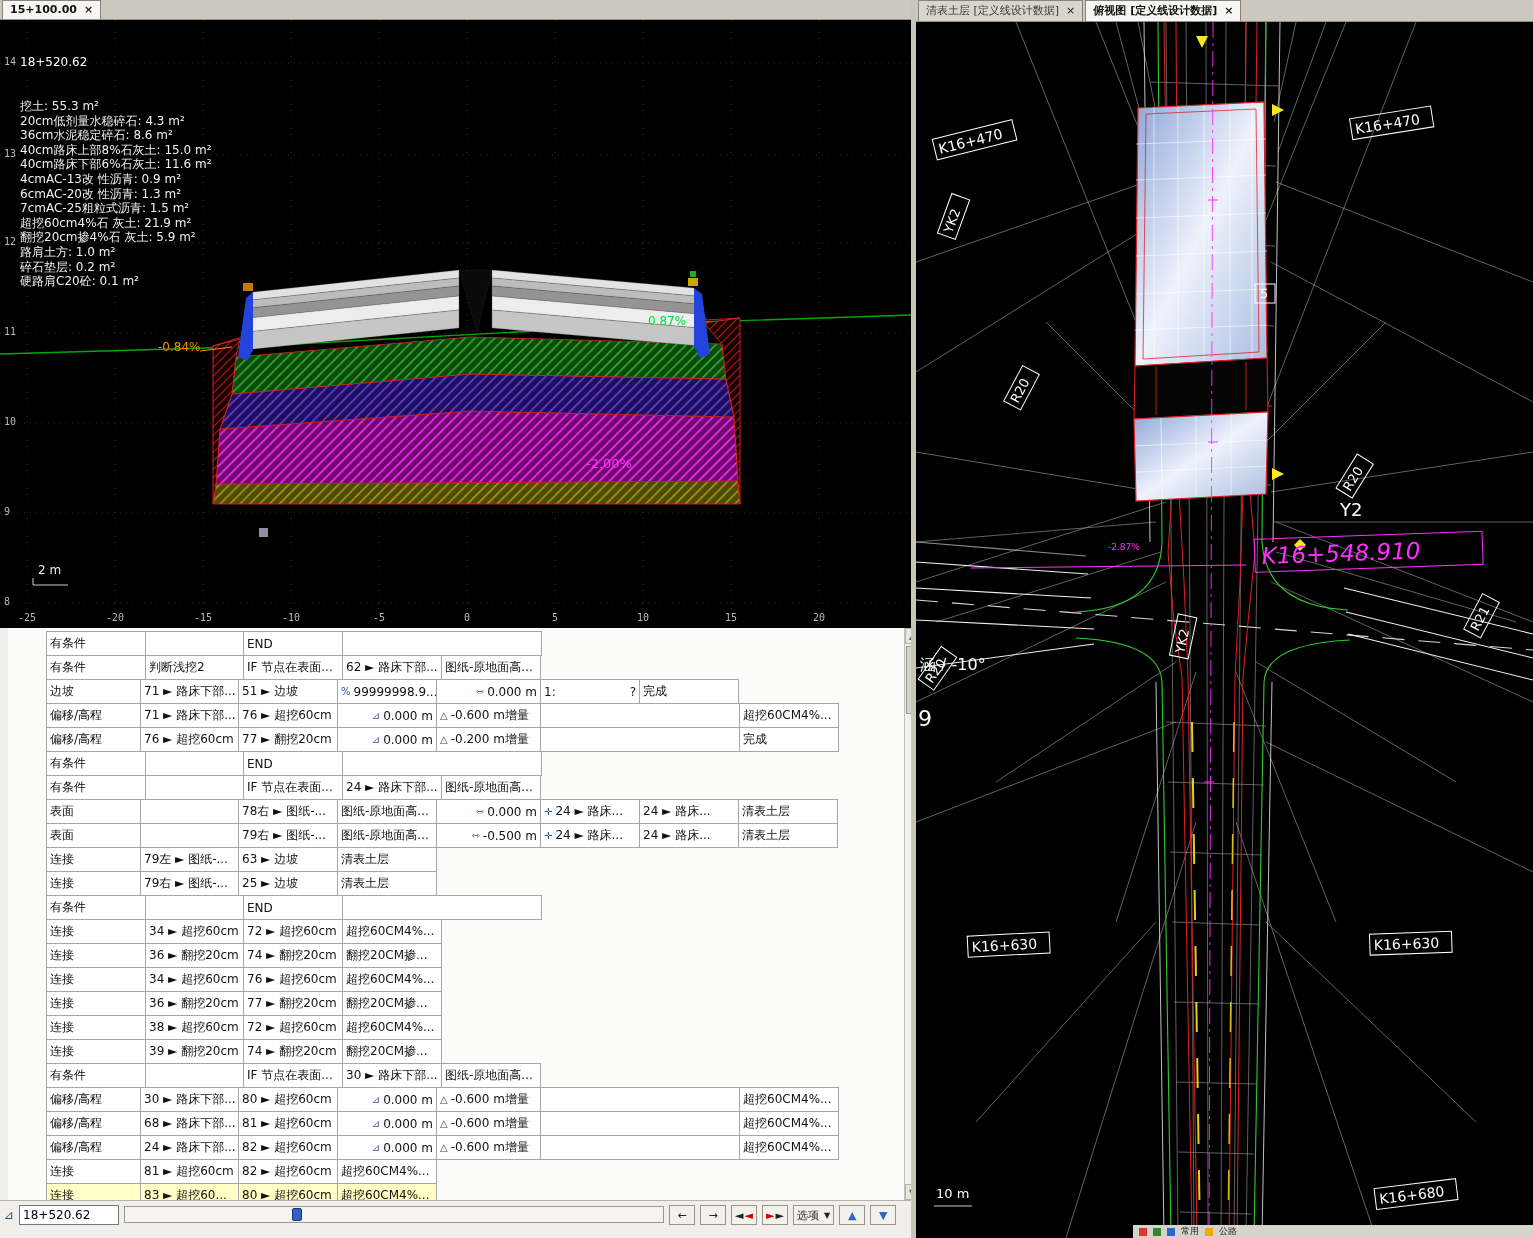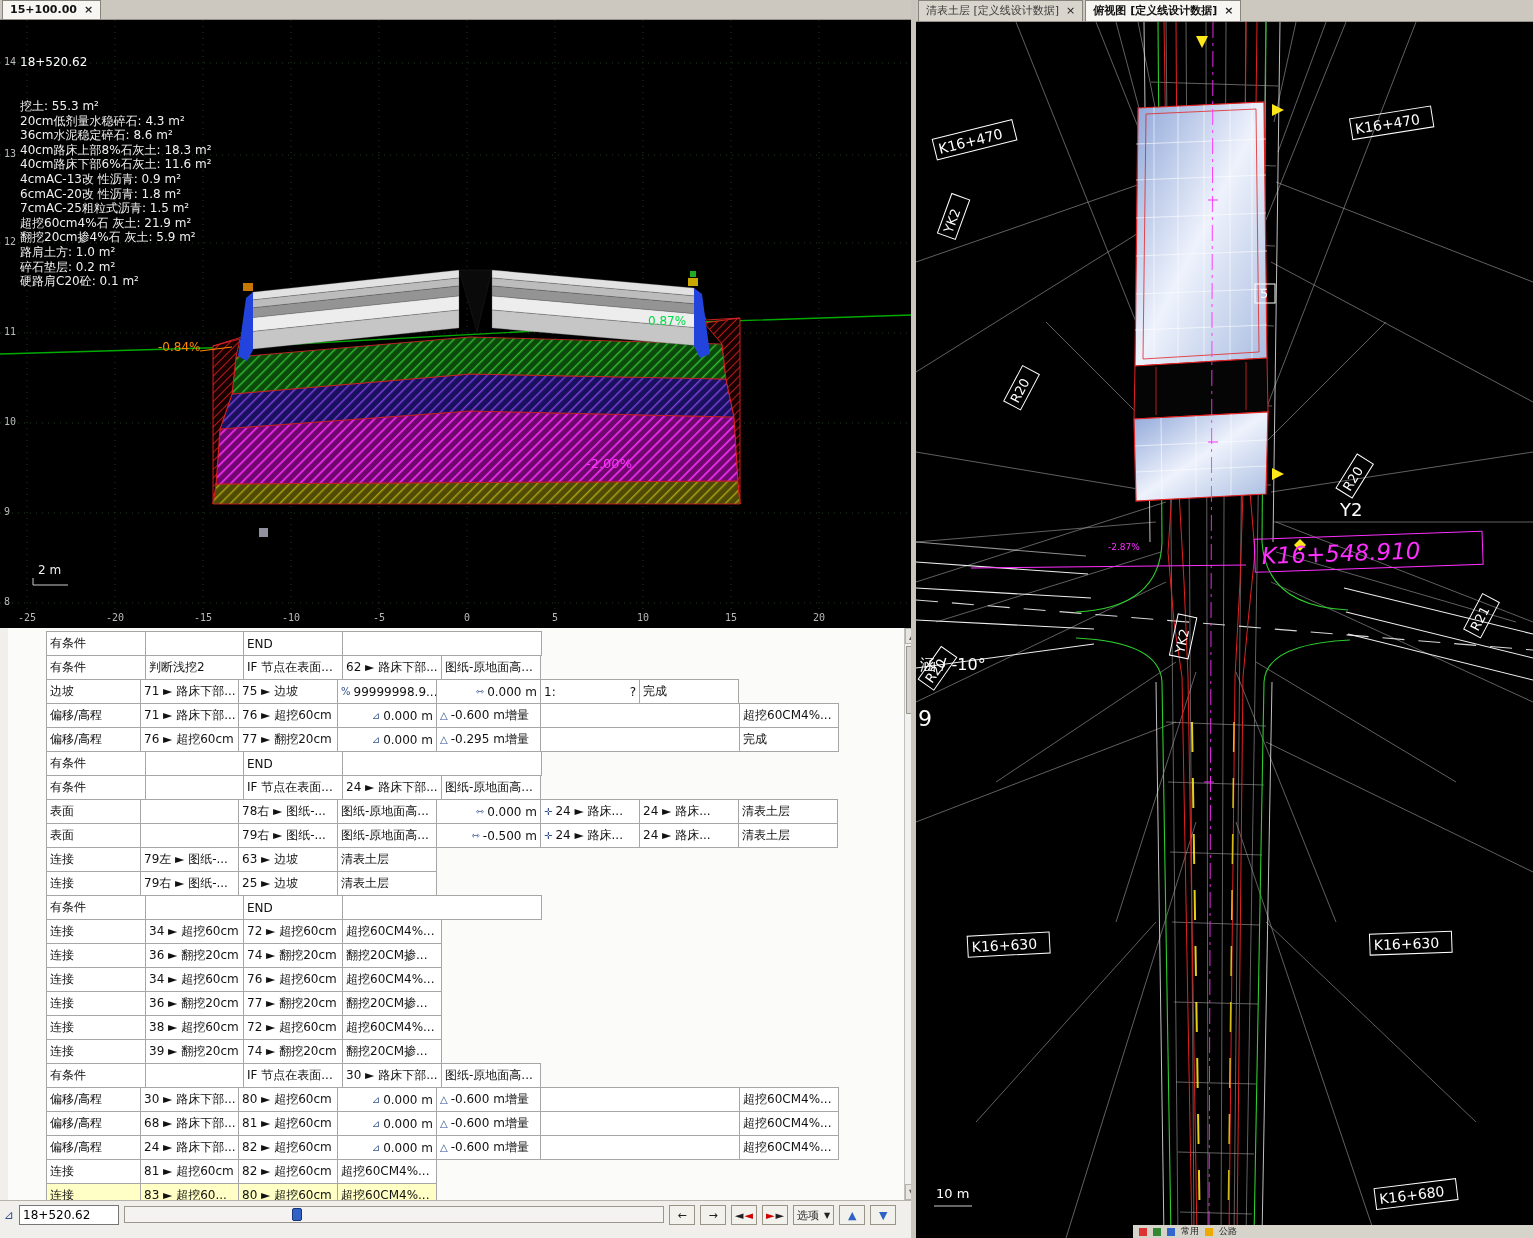--- a/index.html
+++ b/index.html
@@ -172,21 +172,21 @@
         </g>
 
         <g>
           <text x="38" y="554" fill="#eee" font-size="12">2 m</text>
           <polyline points="33,558 33,565 68,565" fill="none" stroke="#ccc" stroke-width="1"></polyline>
         </g>
       </svg>
 
       <div class="annotation-block">
         <div class="station">18+520.62</div>
-      <div>挖土: 55.3 m²</div><div>20cm低剂量水稳碎石: 4.3 m²</div><div>36cm水泥稳定碎石: 8.6 m²</div><div>40cm路床上部8%石灰土: 18.3 m²</div><div>40cm路床下部6%石灰土: 11.6 m²</div><div>4cmAC-13改 性沥青: 0.9 m²</div><div>6cmAC-20改 性沥青: 1.8 m²</div><div>7cmAC-25粗粒式沥青: 1.5 m²</div><div>超挖60cm4%石 灰土: 21.9 m²</div><div>翻挖20cm掺4%石 灰土: 5.9 m²</div><div>路肩土方: 1.0 m²</div><div>碎石垫层: 0.2 m²</div><div>硬路肩C20砼: 0.1 m²</div></div>
+      <div>挖土: 55.3 m²</div><div>20cm低剂量水稳碎石: 4.3 m²</div><div>36cm水泥稳定碎石: 8.6 m²</div><div>40cm路床上部8%石灰土: 15.0 m²</div><div>40cm路床下部6%石灰土: 11.6 m²</div><div>4cmAC-13改 性沥青: 0.9 m²</div><div>6cmAC-20改 性沥青: 1.3 m²</div><div>7cmAC-25粗粒式沥青: 1.5 m²</div><div>超挖60cm4%石 灰土: 21.9 m²</div><div>翻挖20cm掺4%石 灰土: 5.9 m²</div><div>路肩土方: 1.0 m²</div><div>碎石垫层: 0.2 m²</div><div>硬路肩C20砼: 0.1 m²</div></div>
     <span class="tick" style="left: 4px; top: 36px;">14</span><span class="tick" style="left: 4px; top: 128px;">13</span><span class="tick" style="left: 4px; top: 216px;">12</span><span class="tick" style="left: 4px; top: 306px;">11</span><span class="tick" style="left: 4px; top: 396px;">10</span><span class="tick" style="left: 4px; top: 486px;">9</span><span class="tick" style="left: 4px; top: 576px;">8</span><span class="tick xtick" style="left: 27px; top: 592px;">-25</span><span class="tick xtick" style="left: 115px; top: 592px;">-20</span><span class="tick xtick" style="left: 203px; top: 592px;">-15</span><span class="tick xtick" style="left: 291px; top: 592px;">-10</span><span class="tick xtick" style="left: 379px; top: 592px;">-5</span><span class="tick xtick" style="left: 467px; top: 592px;">0</span><span class="tick xtick" style="left: 555px; top: 592px;">5</span><span class="tick xtick" style="left: 643px; top: 592px;">10</span><span class="tick xtick" style="left: 731px; top: 592px;">15</span><span class="tick xtick" style="left: 819px; top: 592px;">20</span></div>
 
     <div class="table-area">
       <div class="table-rows">
           <div class="trow">
             <div class="tcell" style="width: 100px;">有条件</div>
             <div class="tcell" style="width: 99px;">
               <span></span>
             </div>
             <div class="tcell ac" style="width: 100px;">
@@ -210,21 +210,21 @@
             <div class="tcell" style="width: 100px;">
               <span>图纸-原地面高...</span>
             </div>
           </div>
           <div class="trow ind">
             <div class="tcell" style="width: 95px;">边坡</div>
             <div class="tcell" style="width: 99px;">
               <span>71 ► 路床下部...</span>
             </div>
             <div class="tcell" style="width: 100px;">
-              <span>75 ► 边坡</span>
+              <span>51 ► 边坡</span>
             </div>
             <div class="tcell" style="width: 100px;">
               <span class="cicon">%</span>
               <span>99999998.9...</span>
             </div>
             <div class="tcell ar" style="width: 105px;">
               <span class="cicon">⇿</span>
               <span>0.000 m</span>
             </div>
             <div class="tcell spread" style="width: 100px;">
@@ -265,21 +265,21 @@
             </div>
             <div class="tcell" style="width: 100px;">
               <span>77 ► 翻挖20cm</span>
             </div>
             <div class="tcell ar" style="width: 100px;">
               <span class="cicon">⊿</span>
               <span>0.000 m</span>
             </div>
             <div class="tcell" style="width: 105px;">
               <span class="cicon">△</span>
-              <span>-0.295 m增量</span>
+              <span>-0.200 m增量</span>
             </div>
             <div class="tcell" style="width: 200px;">
               <span></span>
             </div>
             <div class="tcell" style="width: 100px;">
               <span>完成</span>
             </div>
           </div>
           <div class="trow">
             <div class="tcell" style="width: 100px;">有条件</div>

